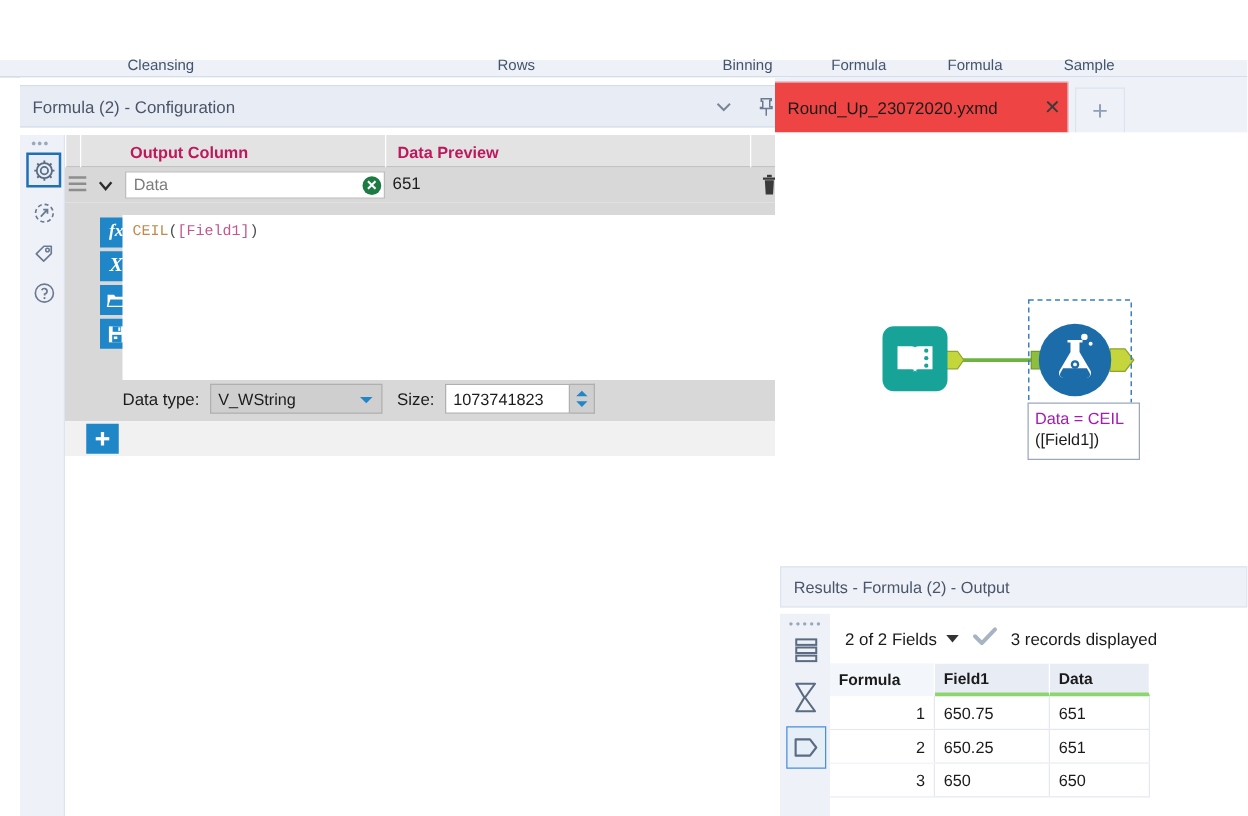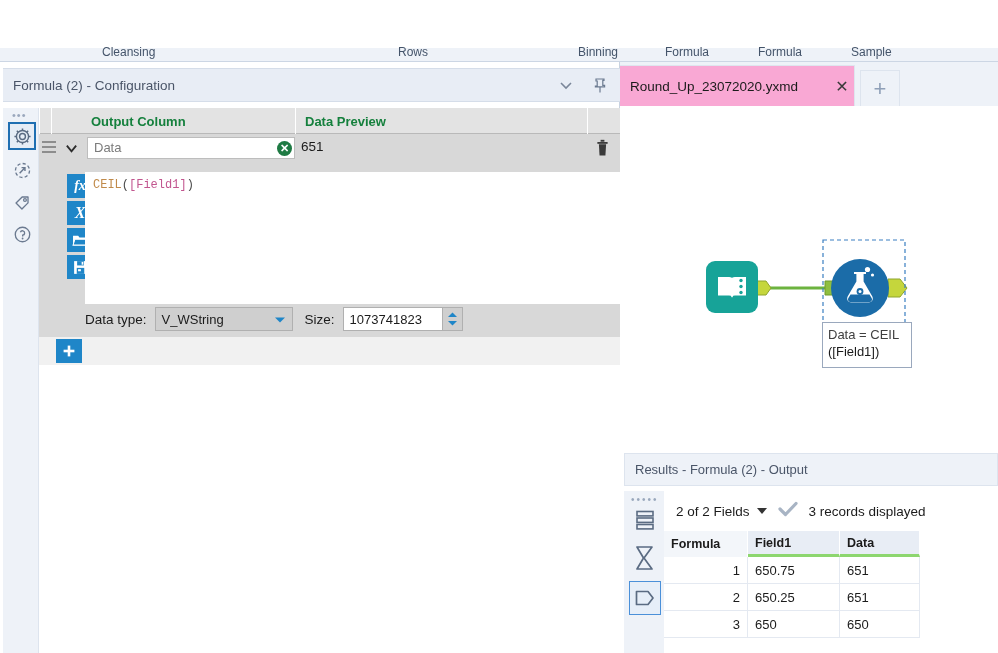--- a/index.html
+++ b/index.html
@@ -16,21 +16,21 @@
     position: absolute; left: 0; top: 0; width: 998px; height: 14px;
     background: #eef2f8; border-bottom: 1px solid #ccd6e4;
   }
   .ribbon-label {
     position: absolute; top: -3px;
     font-size: 12px; color: #44546a; white-space: nowrap;
   }
 
   
   .cfg-panel {
-    position: absolute; left: 3px; top: 14px; width: 618px; height: 494px;
+    position: absolute; left: 16px; top: 14px; width: 618px; height: 494px;
     background: #ffffff; border-right: 2px solid #c8d2e0;
   }
   .cfg-titlebar {
     position: absolute; left: 0; top: 6px; width: 618px; height: 34px;
     background: #e8edf5; border-top: 1px solid #d5dde9; border-bottom: 1px solid #d5dde9;
     display: flex; align-items: center;
   }
   .cfg-title { font-size: 13.5px; color: #4a5568; padding-left: 10px; flex: 1; }
   .cfg-icons { display: flex; align-items: center; gap: 16px; padding-right: 12px; }
   .icon-btn { width: 18px; height: 18px; display: flex; align-items: center; justify-content: center; cursor: pointer; }
@@ -46,21 +46,21 @@
     display: flex; align-items: center; justify-content: center; cursor: pointer;
   }
   .rail-icon.sel { border: 2px solid #1f6fb2; background: #e6edf6; }
 
   
   .grid-head {
     position: absolute; left: 36px; top: 46px; width: 582px; height: 26px;
     background: #e3e3e3; border-bottom: 1px solid #b9b9b9;
   }
   .gh-cell { position: absolute; top: 0; height: 26px; display: flex; align-items: center;
-             font-size: 13px; font-weight: bold; color: #15803d; }
+             font-size: 13px; font-weight: bold; color: #be185d; }
   .gh-sep { position: absolute; top: 0; width: 1px; height: 26px; background: #ffffff; }
 
   
   .row-strip {
     position: absolute; left: 36px; top: 72px; width: 582px; height: 28px;
     background: #d8d8d8;
   }
   .drag-grip { position: absolute; left: 3px; top: 7px; width: 14px; height: 13px; cursor: grab; }
   .drag-grip i { display: block; height: 2px; background: #8d8d8d; margin-bottom: 3px; }
   .row-chevron { position: absolute; left: 22px; top: 5px; width: 20px; height: 18px;
@@ -116,21 +116,21 @@
   .add-btn { position: absolute; left: 17px; top: 2px; width: 26px; height: 24px; background: #1f86c8;
              color: #fff; display: flex; align-items: center; justify-content: center; cursor: pointer; }
   .cfg-blank { position: absolute; left: 36px; top: 303px; width: 582px; height: 350px; background: #ffffff; }
 
   
   .right { position: absolute; left: 620px; top: 14px; width: 378px; height: 639px; background: #fbfcfe; }
 
   .tabbar { position: absolute; left: 0; top: 0; width: 378px; height: 44px; background: #eef2f8; }
   .tab {
     position: absolute; left: 0; top: 3px; width: 235px; height: 41px;
-    background: #f9a8d4; border-top: 1px solid #dfe5ee; border-right: 1px solid #dfe5ee;
+    background: #ef4444; border-top: 1px solid #dfe5ee; border-right: 1px solid #dfe5ee;
     display: flex; align-items: center; cursor: pointer;
   }
   .tab-label { font-size: 13.5px; color: #1b1b1b; padding-left: 10px; flex: 1; }
   .tab-close { width: 24px; font-size: 16px; color: #3a3a3a; text-align: center; cursor: pointer; }
   .tab-new {
     position: absolute; left: 240px; top: 8px; width: 40px; height: 36px;
     background: #eef2f8; border: 1px solid #dde4ee; border-bottom: none;
     display: flex; align-items: center; justify-content: center;
     font-size: 22px; color: #8fa0b8; cursor: pointer;
   }
@@ -357,21 +357,21 @@
       <circle cx="240" cy="182" r="29" fill="#1b6ca8"></circle>
       <path d="M234 166 h12 v2 h-2.4 v7.6 l8.6 14.6 c1.6 2.8 -0.2 6.2 -3.4 6.2 h-17.6 c-3.2 0 -5 -3.4 -3.4 -6.2 l8.6 -14.6 V168 H234 Z" fill="#ffffff"></path>
       <path d="M230.5 188.5 h19 l2.1 3.6 c1.1 1.9 -0.2 4.2 -2.4 4.2 h-18.4 c-2.2 0 -3.5 -2.3 -2.4 -4.2 z" fill="#1b6ca8"></path>
       <circle cx="240" cy="185.5" r="3.4" fill="#1b6ca8"></circle>
       <circle cx="240" cy="185.5" r="1.5" fill="#ffffff"></circle>
       <circle cx="247.5" cy="163.5" r="2.6" fill="#ffffff"></circle>
       <circle cx="252.5" cy="169" r="1.6" fill="#ffffff"></circle>
     </svg>
 
     <div style="position:absolute;left:202px;top:216px;width:90px;height:46px;background:#ffffff;border:1px solid #9aa8bd;padding:3px 5px;">
-      <div style="font-size:13px;color:#404040;line-height:17px;">Data = CEIL</div>
+      <div style="font-size:13px;color:#a21caf;line-height:17px;">Data = CEIL</div>
       <div style="font-size:13px;color:#1b1b1b;line-height:17px;">([Field1])</div>
     </div>
   </div>
 
   <div class="results">
     <div class="res-title">Results - Formula (2) - Output</div>
 
     <div class="res-rail">
       <div class="res-rail-dots">•••••</div>
       <div class="res-rail-icon" style="top:12px">

